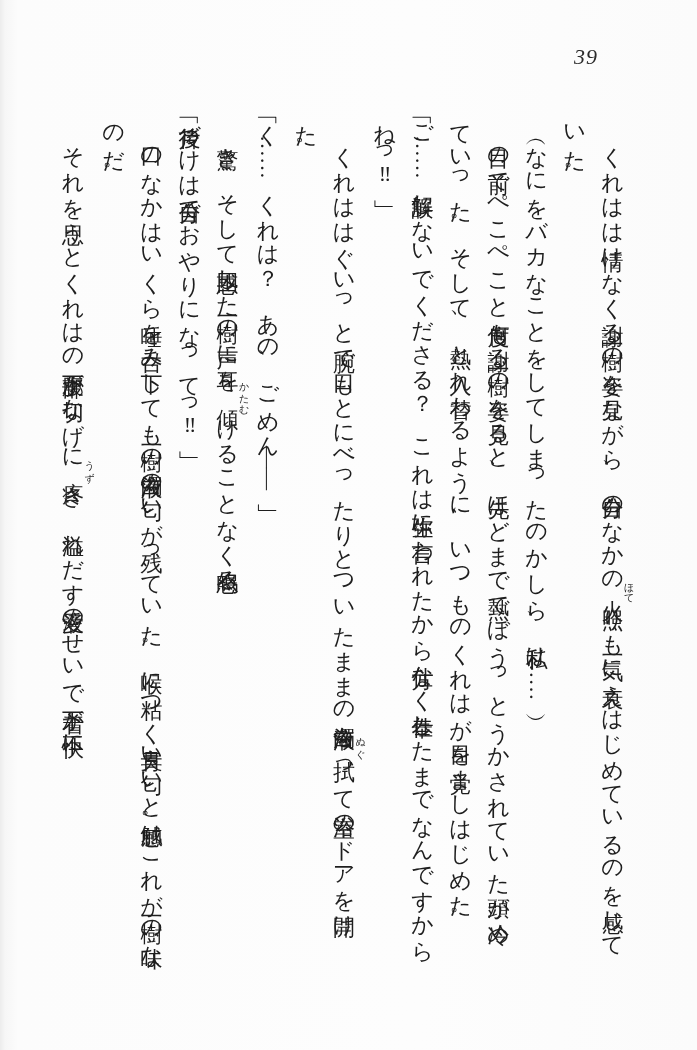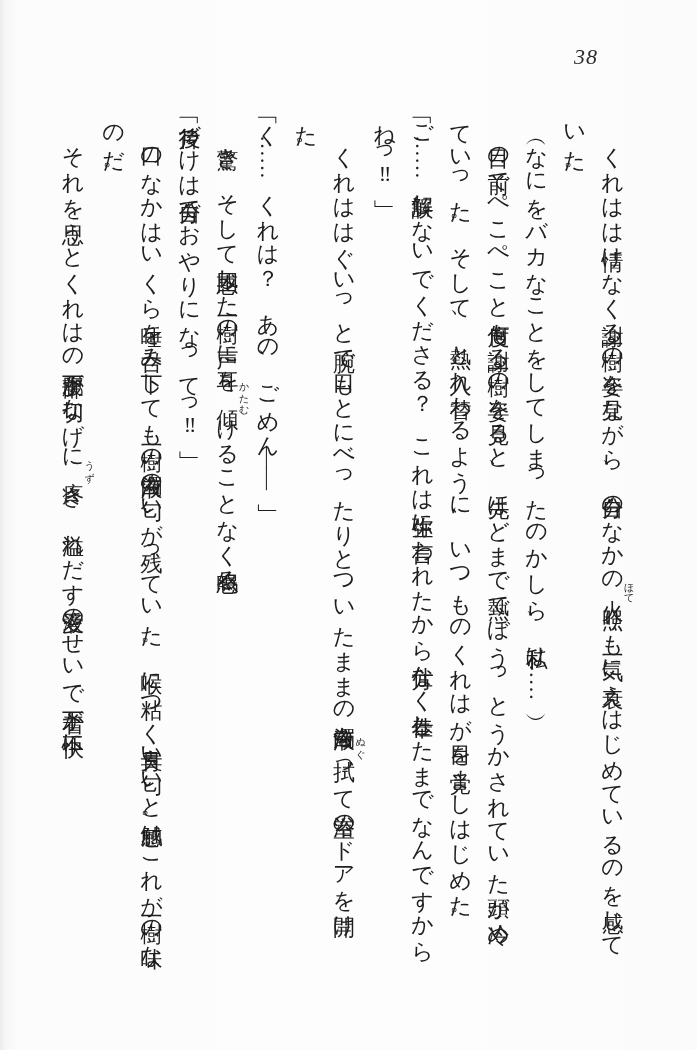--- a/index.html
+++ b/index.html
@@ -53,21 +53,21 @@
   rt {
     font-size: 10px;
     letter-spacing: 0;
     color: #2a2a2a;
   }
 </style>
 </head>
 <body>
 
 <div class="page">
-  <div class="page-number">38</div>
+  <div class="page-number">39</div>
 
   <div class="text-block">
       <p class="indent">くれはは情けなく謝る一樹の姿を見ながら、自分のなかの<ruby>火<rt>ほ</rt></ruby><ruby>照<rt>て</rt></ruby>りも一気に衰えはじめているのを感じていた。</p>
       <p class="indent">（なにをバカなことをしてしまったのかしら、私は……）</p>
       <p class="indent">目の前でぺこぺこと何度も謝る一樹の姿を見ると、先ほどまで熱でぼうっとうかされていた頭が冷めていった。そして、熱と入れ替わるように、いつものくれはが目を覚ましはじめた。</p>
       <p class="">「ご……誤解しないでくださる？　これは弥生に言われたから仕方なく奉仕したまでなんですからねっ‼」</p>
       <p class="indent">くれははぐいっと腕で口もとにべったりとついたままの白濁液を<ruby>拭<rt>ぬぐ</rt></ruby>って浴室のドアを開けた。</p>
       <p class="">「く……くれは？　あの、ごめん――」</p>
       <p class="indent">驚き、そして困惑した一樹の声に耳を<ruby>傾<rt>かたむ</rt></ruby>けることなく怒鳴る。</p>
       <p class="">「後片づけは自分でおやりになってっ‼」</p>

